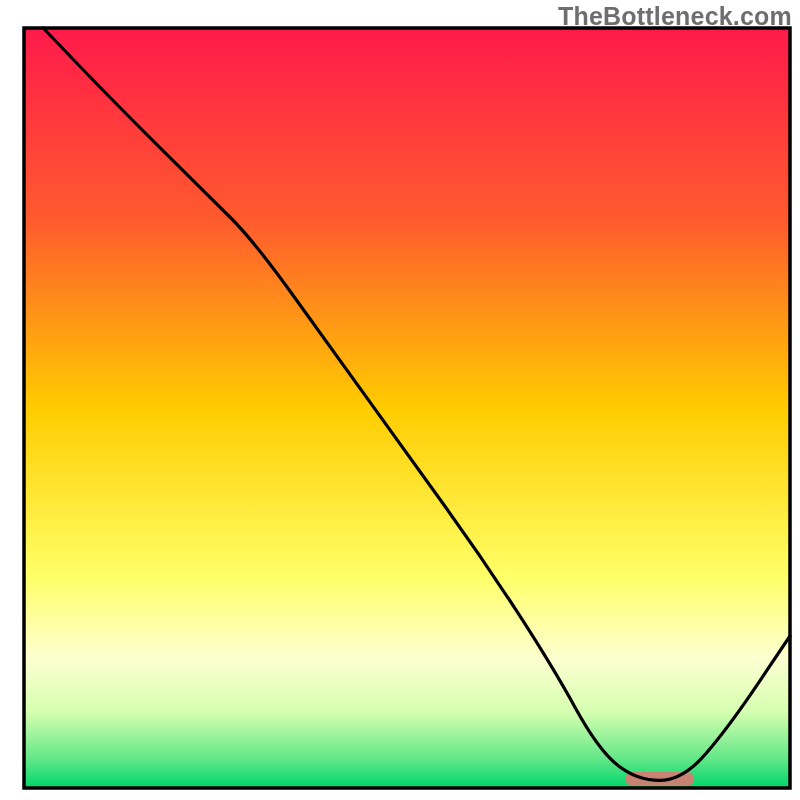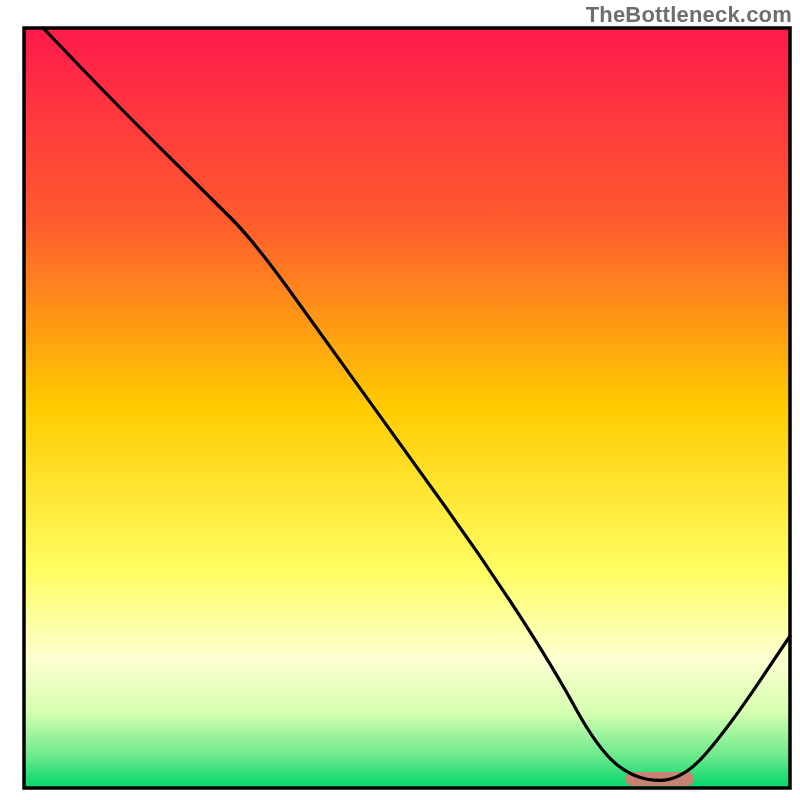--- a/index.html
+++ b/index.html
@@ -13,21 +13,21 @@
   }
   .container {
     position: relative;
     width: 800px;
     height: 800px;
   }
   .attribution {
     position: absolute;
     top: 2px;
     right: 8px;
-    font-size: 22px;
+    font-size: 25px;
     font-weight: 600;
     color: #6e6e6e;
     letter-spacing: 0.2px;
     z-index: 10;
   }
   svg {
     display: block;
   }
 </style>
 </head>

